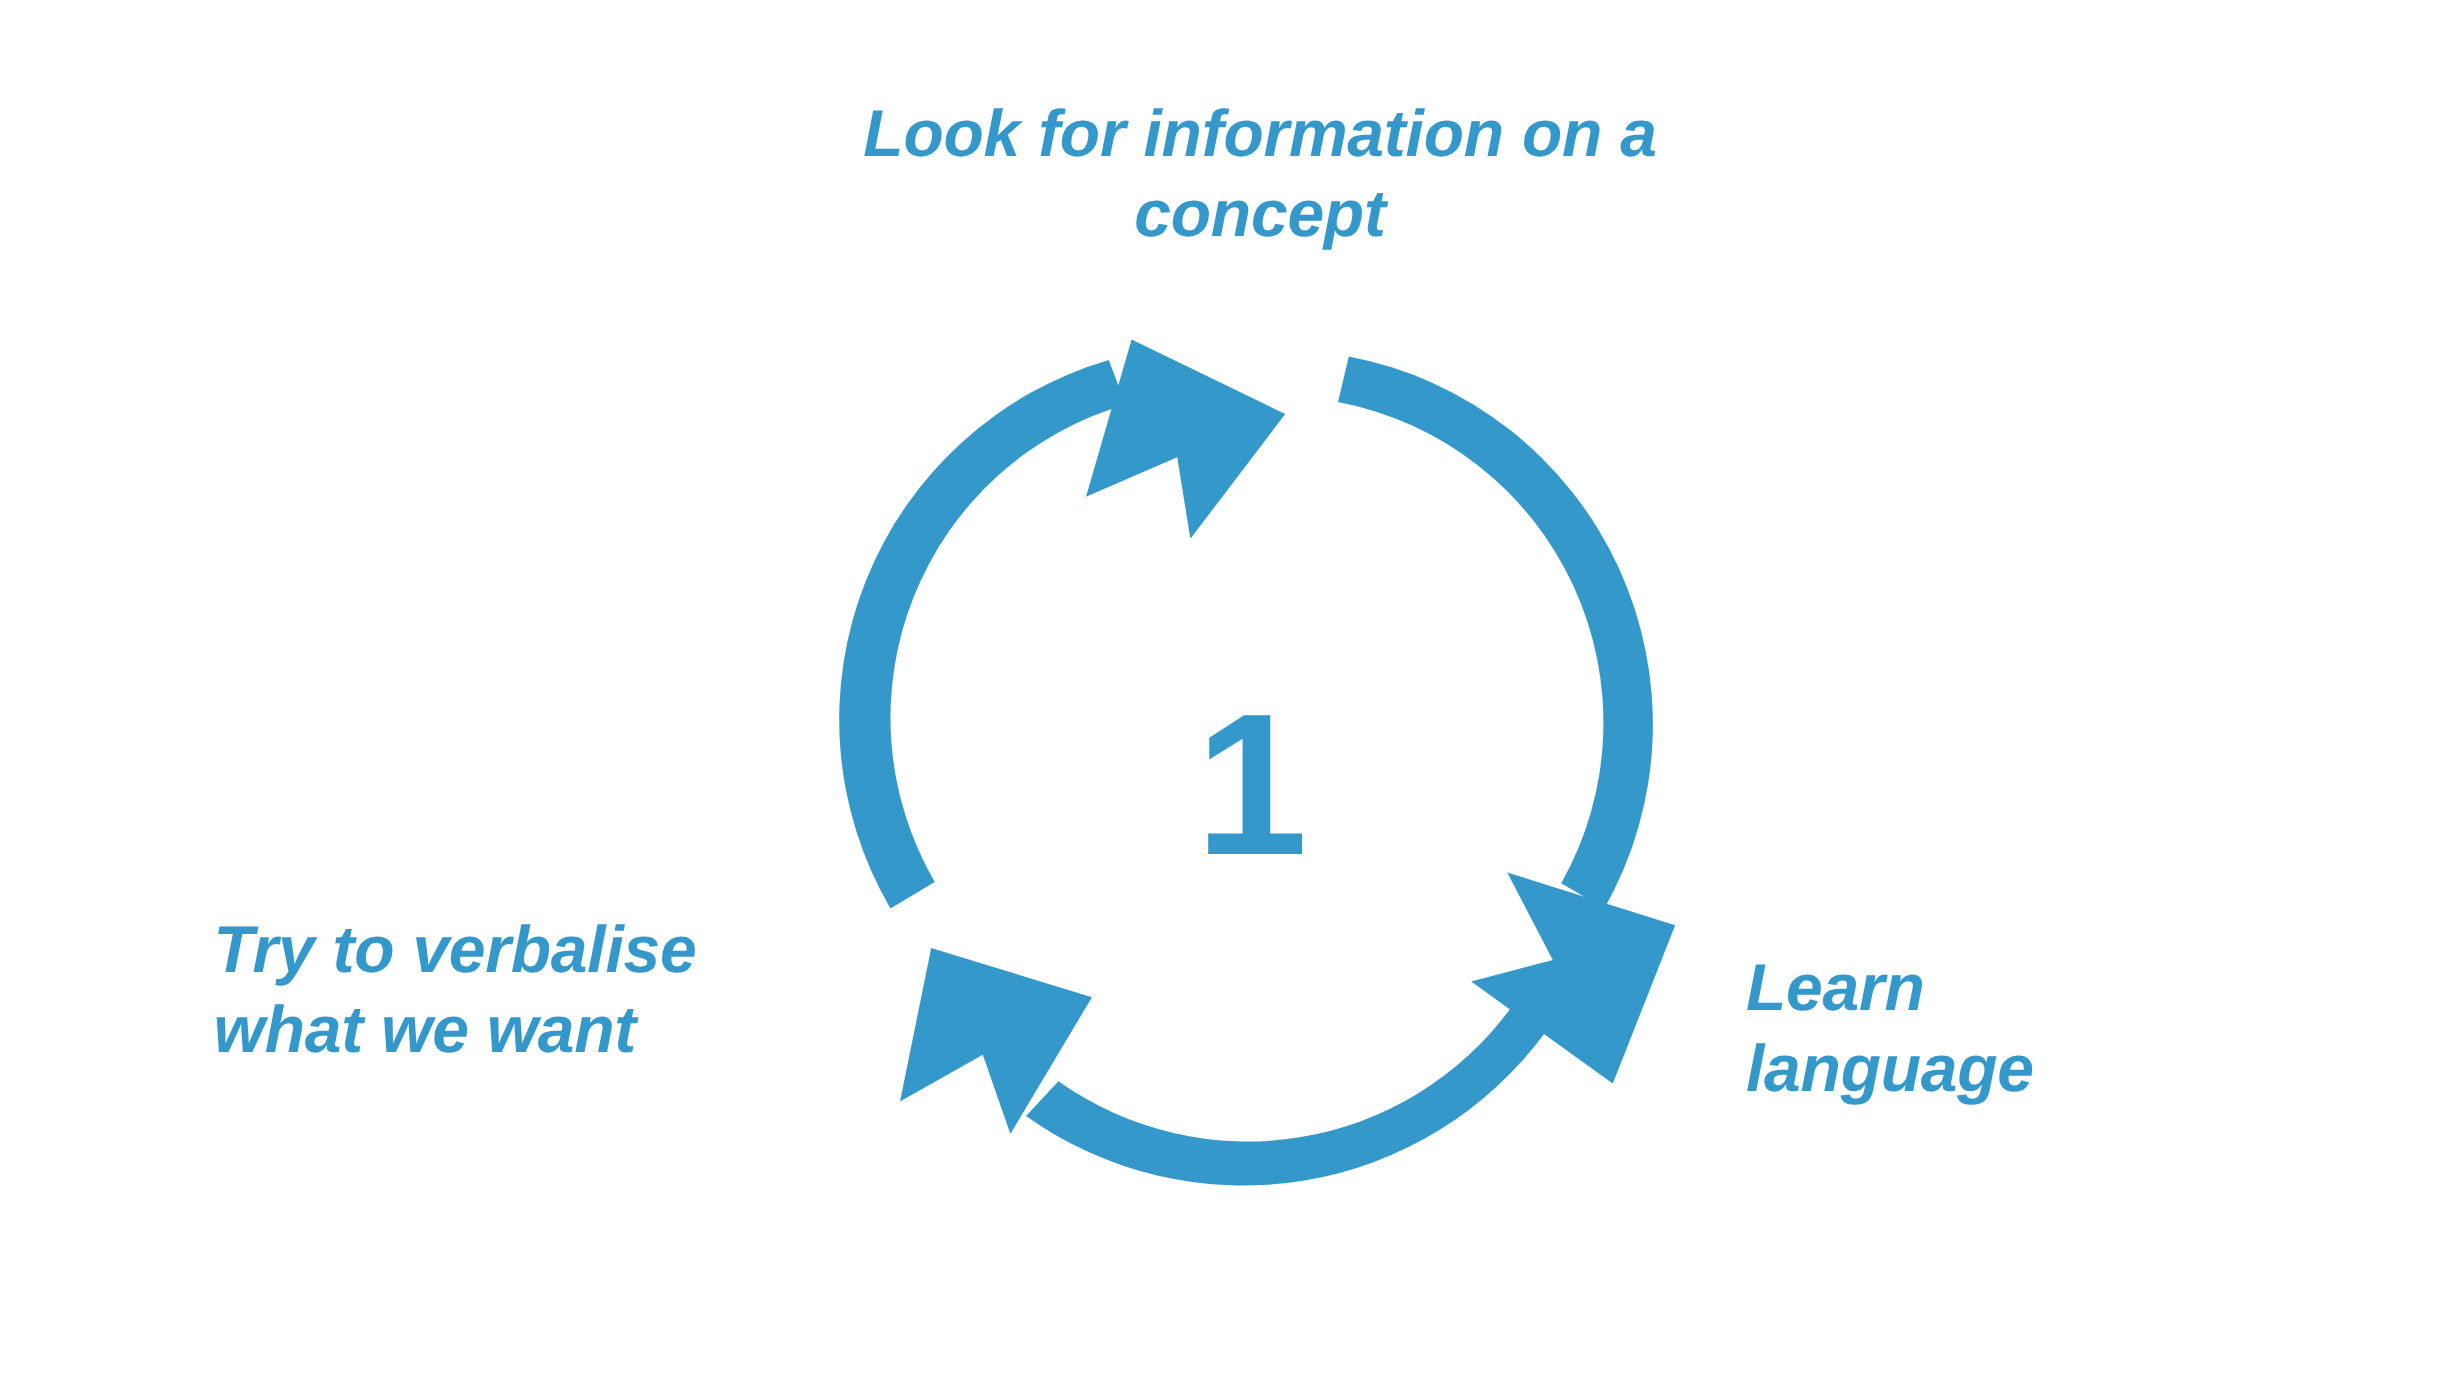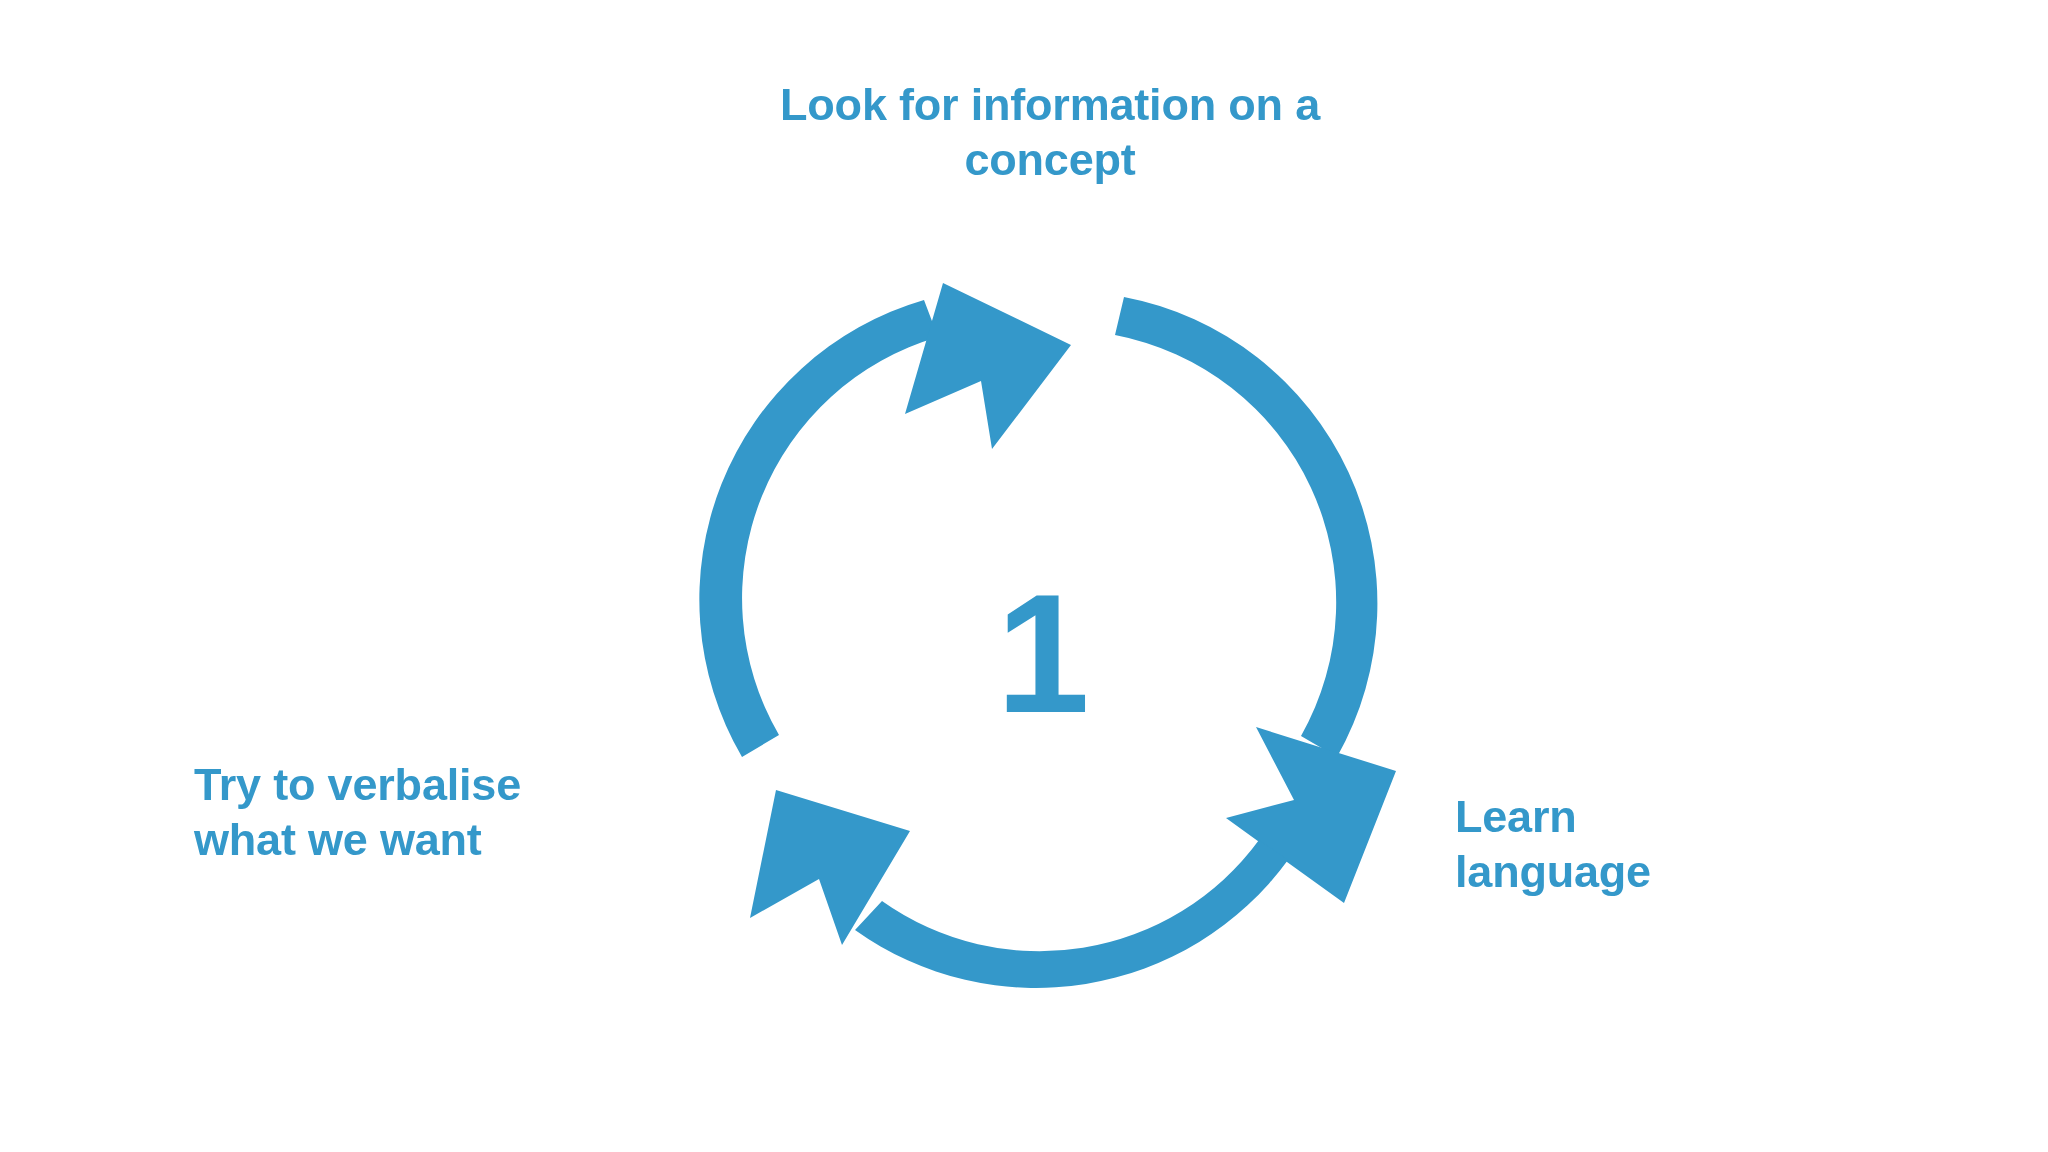--- a/index.html
+++ b/index.html
@@ -31,35 +31,36 @@
     width: 2048px;
     height: 1152px;
     display: block;
   }
 
   
   .label {
     position: absolute;
     color: #3498ca;
     font-weight: 700;
-    font-size: 45px;
+    font-size: 55px;
     line-height: 1.22;
     letter-spacing: -0.2px;
     white-space: pre-line;
+    font-style: italic;
   }
 
   #label-top {
     left: 640px;
     top: 78px;
     width: 820px;
     text-align: center;
   }
 
   #label-left {
-    left: 194px;
+    left: 178px;
     top: 758px;
     width: 520px;
     text-align: left;
   }
 
   #label-right {
     left: 1455px;
     top: 790px;
     width: 400px;
     text-align: left;

